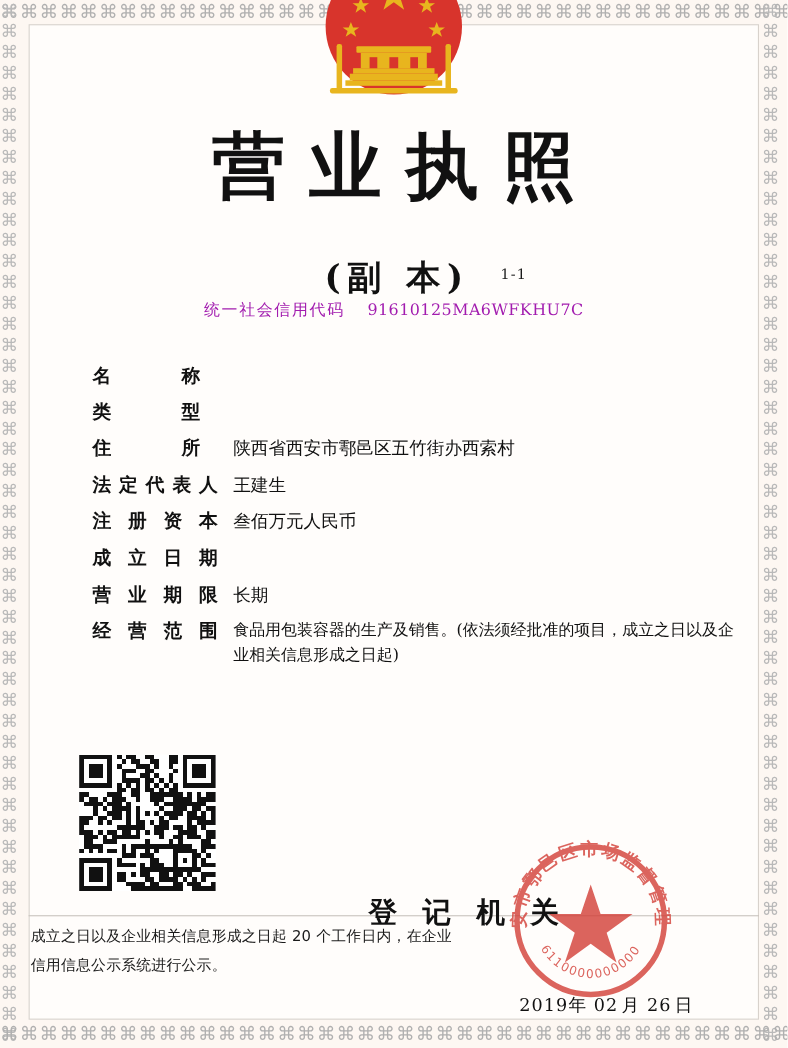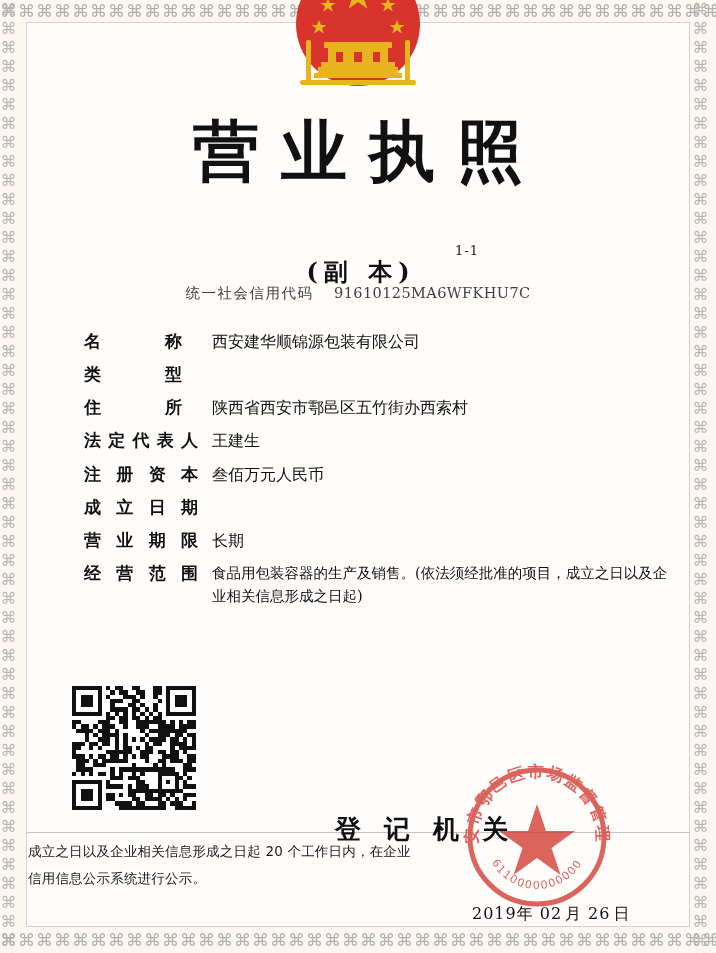--- a/index.html
+++ b/index.html
@@ -92,45 +92,44 @@
     text-indent: 22px;
     line-height: 1;
   }
   .subtitle {
     position: absolute;
     left: 0; right: 0;
     top: 232px;
     text-align: center;
     font-family: "DejaVu Serif", serif;
     font-weight: bold;
-    font-size: 24px;
+    font-size: 31px;
     letter-spacing: 6px;
     color: #111;
     text-indent: 6px;
-    margin-top: 24px;
   }
   .copy-no {
     position: absolute;
     left: 455px;
     top: 243px;
     font-family: "DejaVu Serif", serif;
     font-size: 13px;
     color: #1a1a1a;
     letter-spacing: 1px;
   }
 
   
   .credit-row {
     position: absolute;
     left: 0; right: 0;
-    top: 284px;
+    top: 272px;
     text-align: center;
     font-family: "DejaVu Serif", serif;
     font-size: 14.5px;
-    color: #404040;
+    color: #a21caf;
   }
   .credit-label {
     letter-spacing: 1.5px;
   }
   .credit-value {
     margin-left: 16px;
     font-family: "DejaVu Serif", serif;
     letter-spacing: 0.4px;
     font-size: 14.5px;
   }
@@ -305,21 +304,20 @@
     <span class="credit-label">统一社会信用代码</span>
     <span class="credit-value">91610125MA6WFKHU7C</span>
   </div>
 
   <div class="fields" id="fields">
       <div class="field-row">
         <div class="field-label spread-2">
           <span>名</span>
           <span>称</span>
         </div>
-        <div class="field-value">西安建华顺锦源包装有限公司</div>
       </div>
       <div class="field-row">
         <div class="field-label spread-2">
           <span>类</span>
           <span>型</span>
         </div>
       </div>
       <div class="field-row">
         <div class="field-label spread-2">
           <span>住</span>

